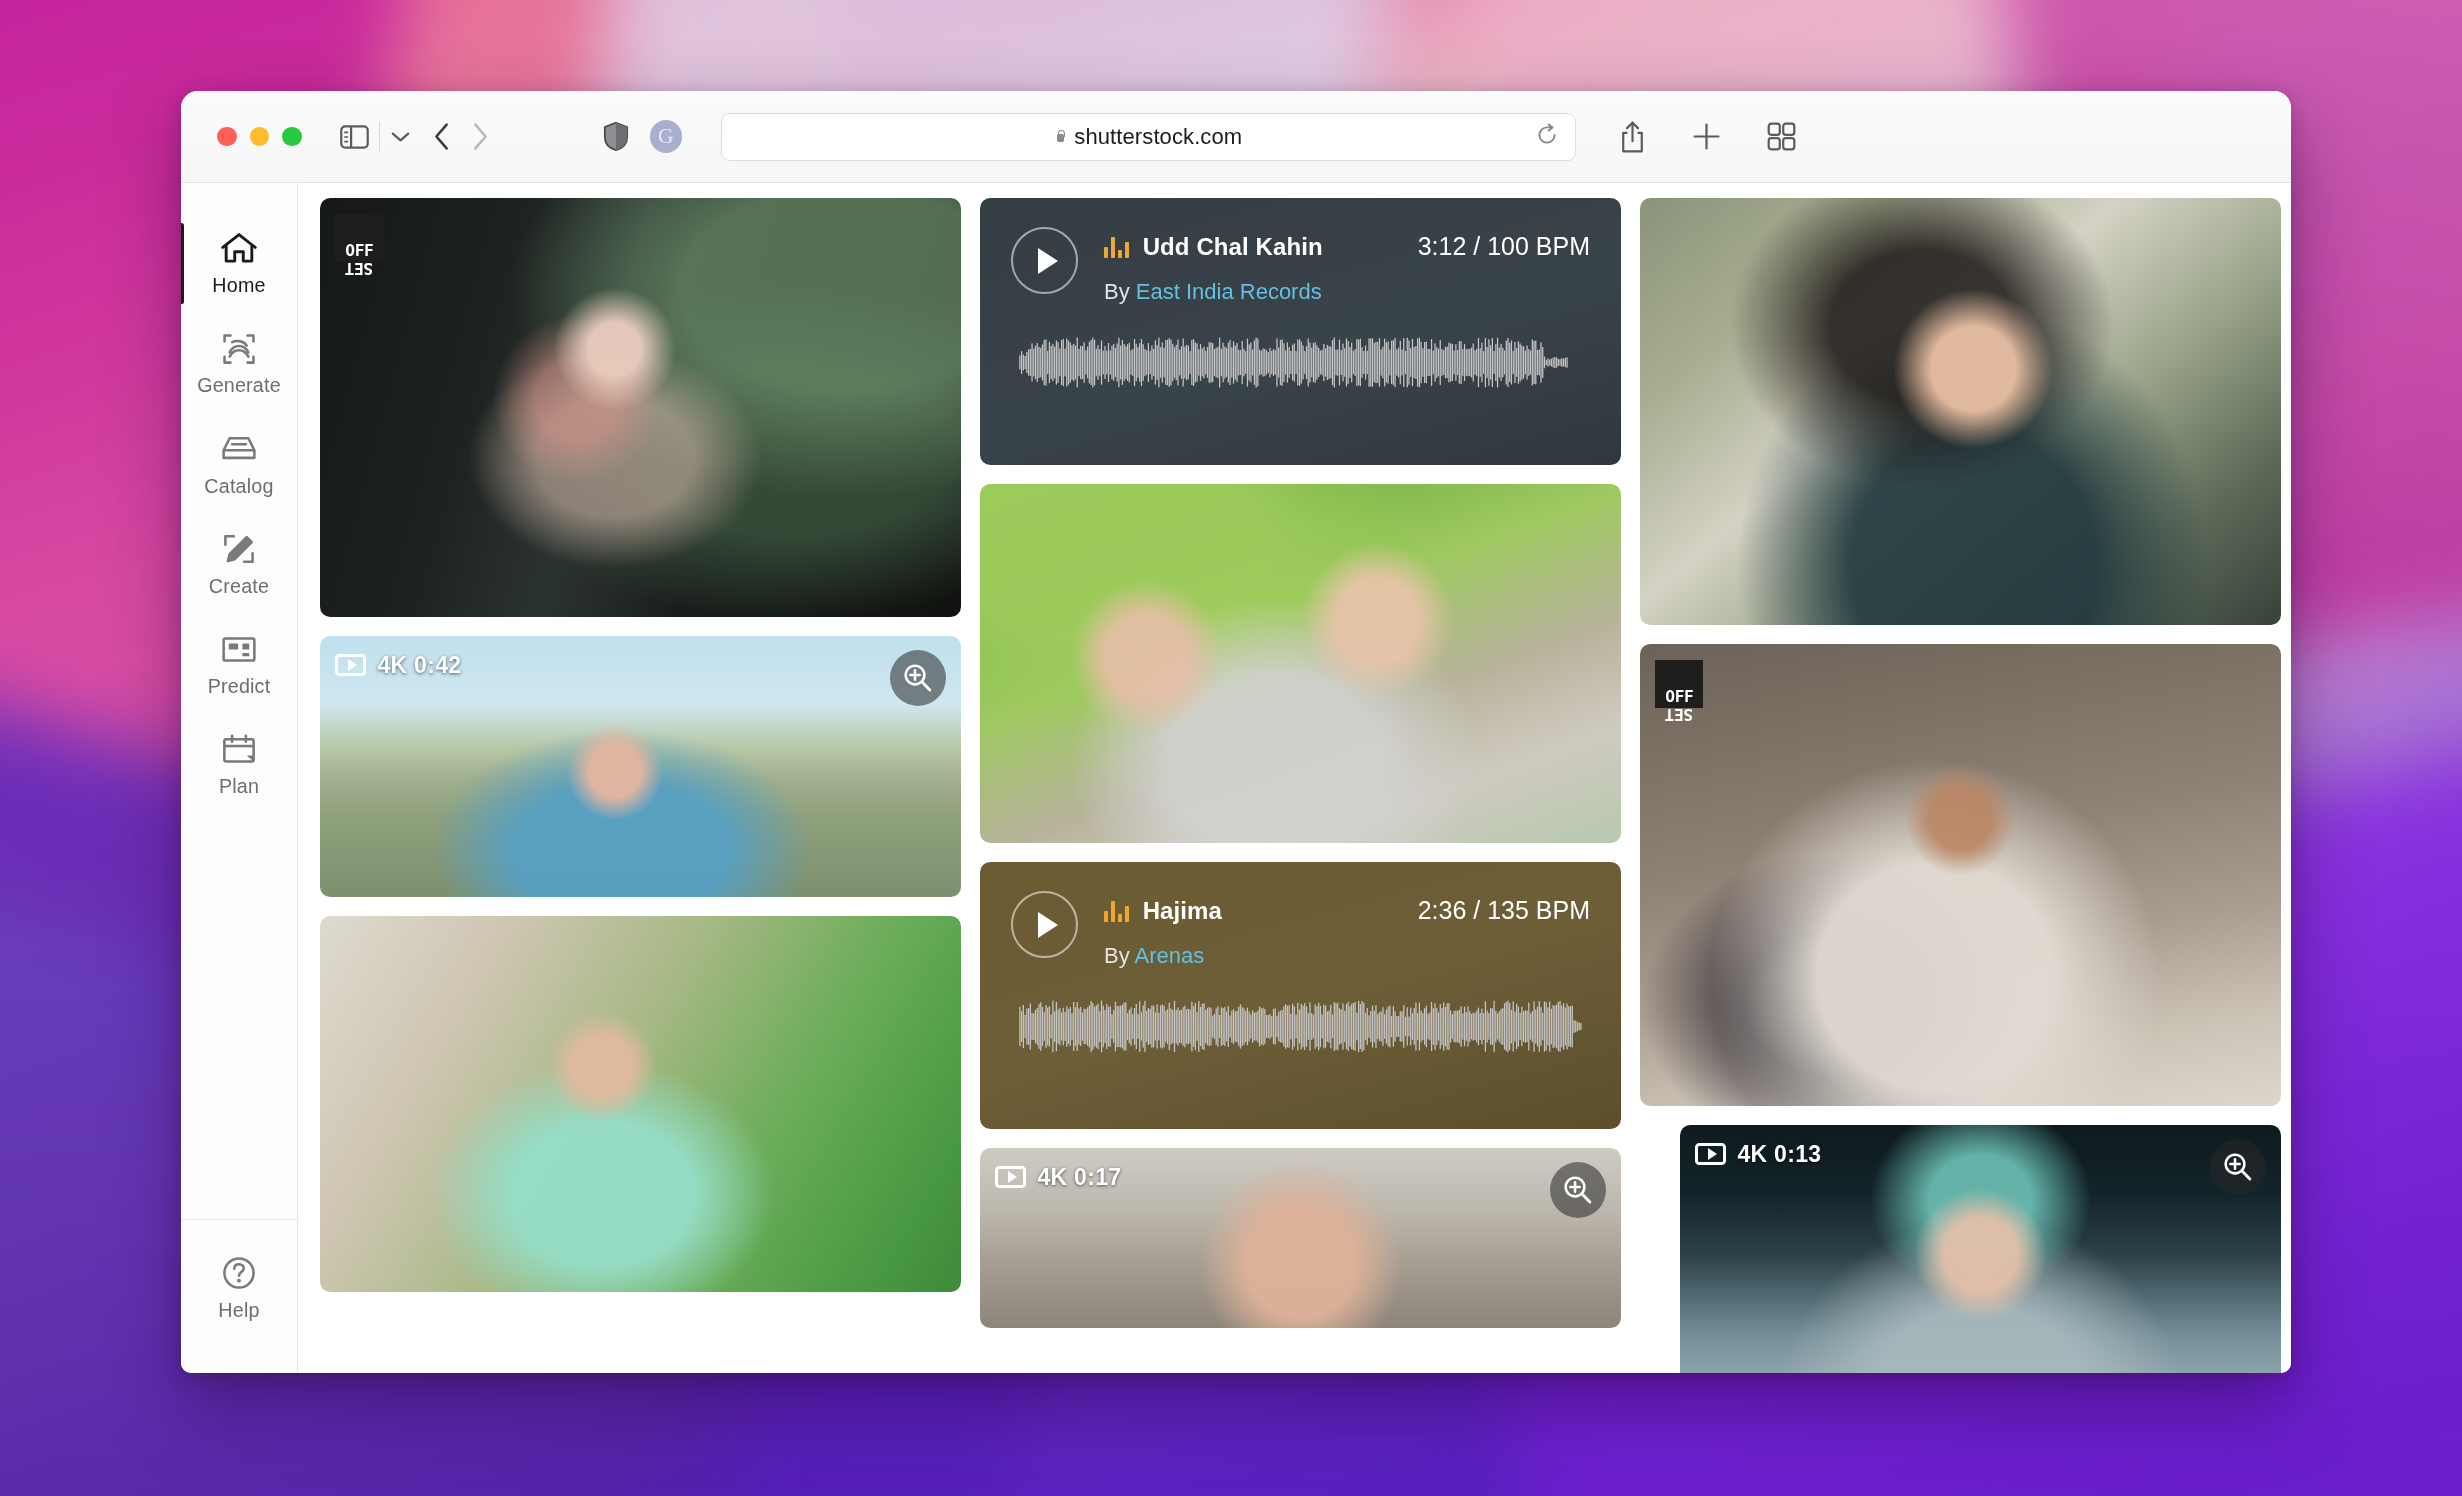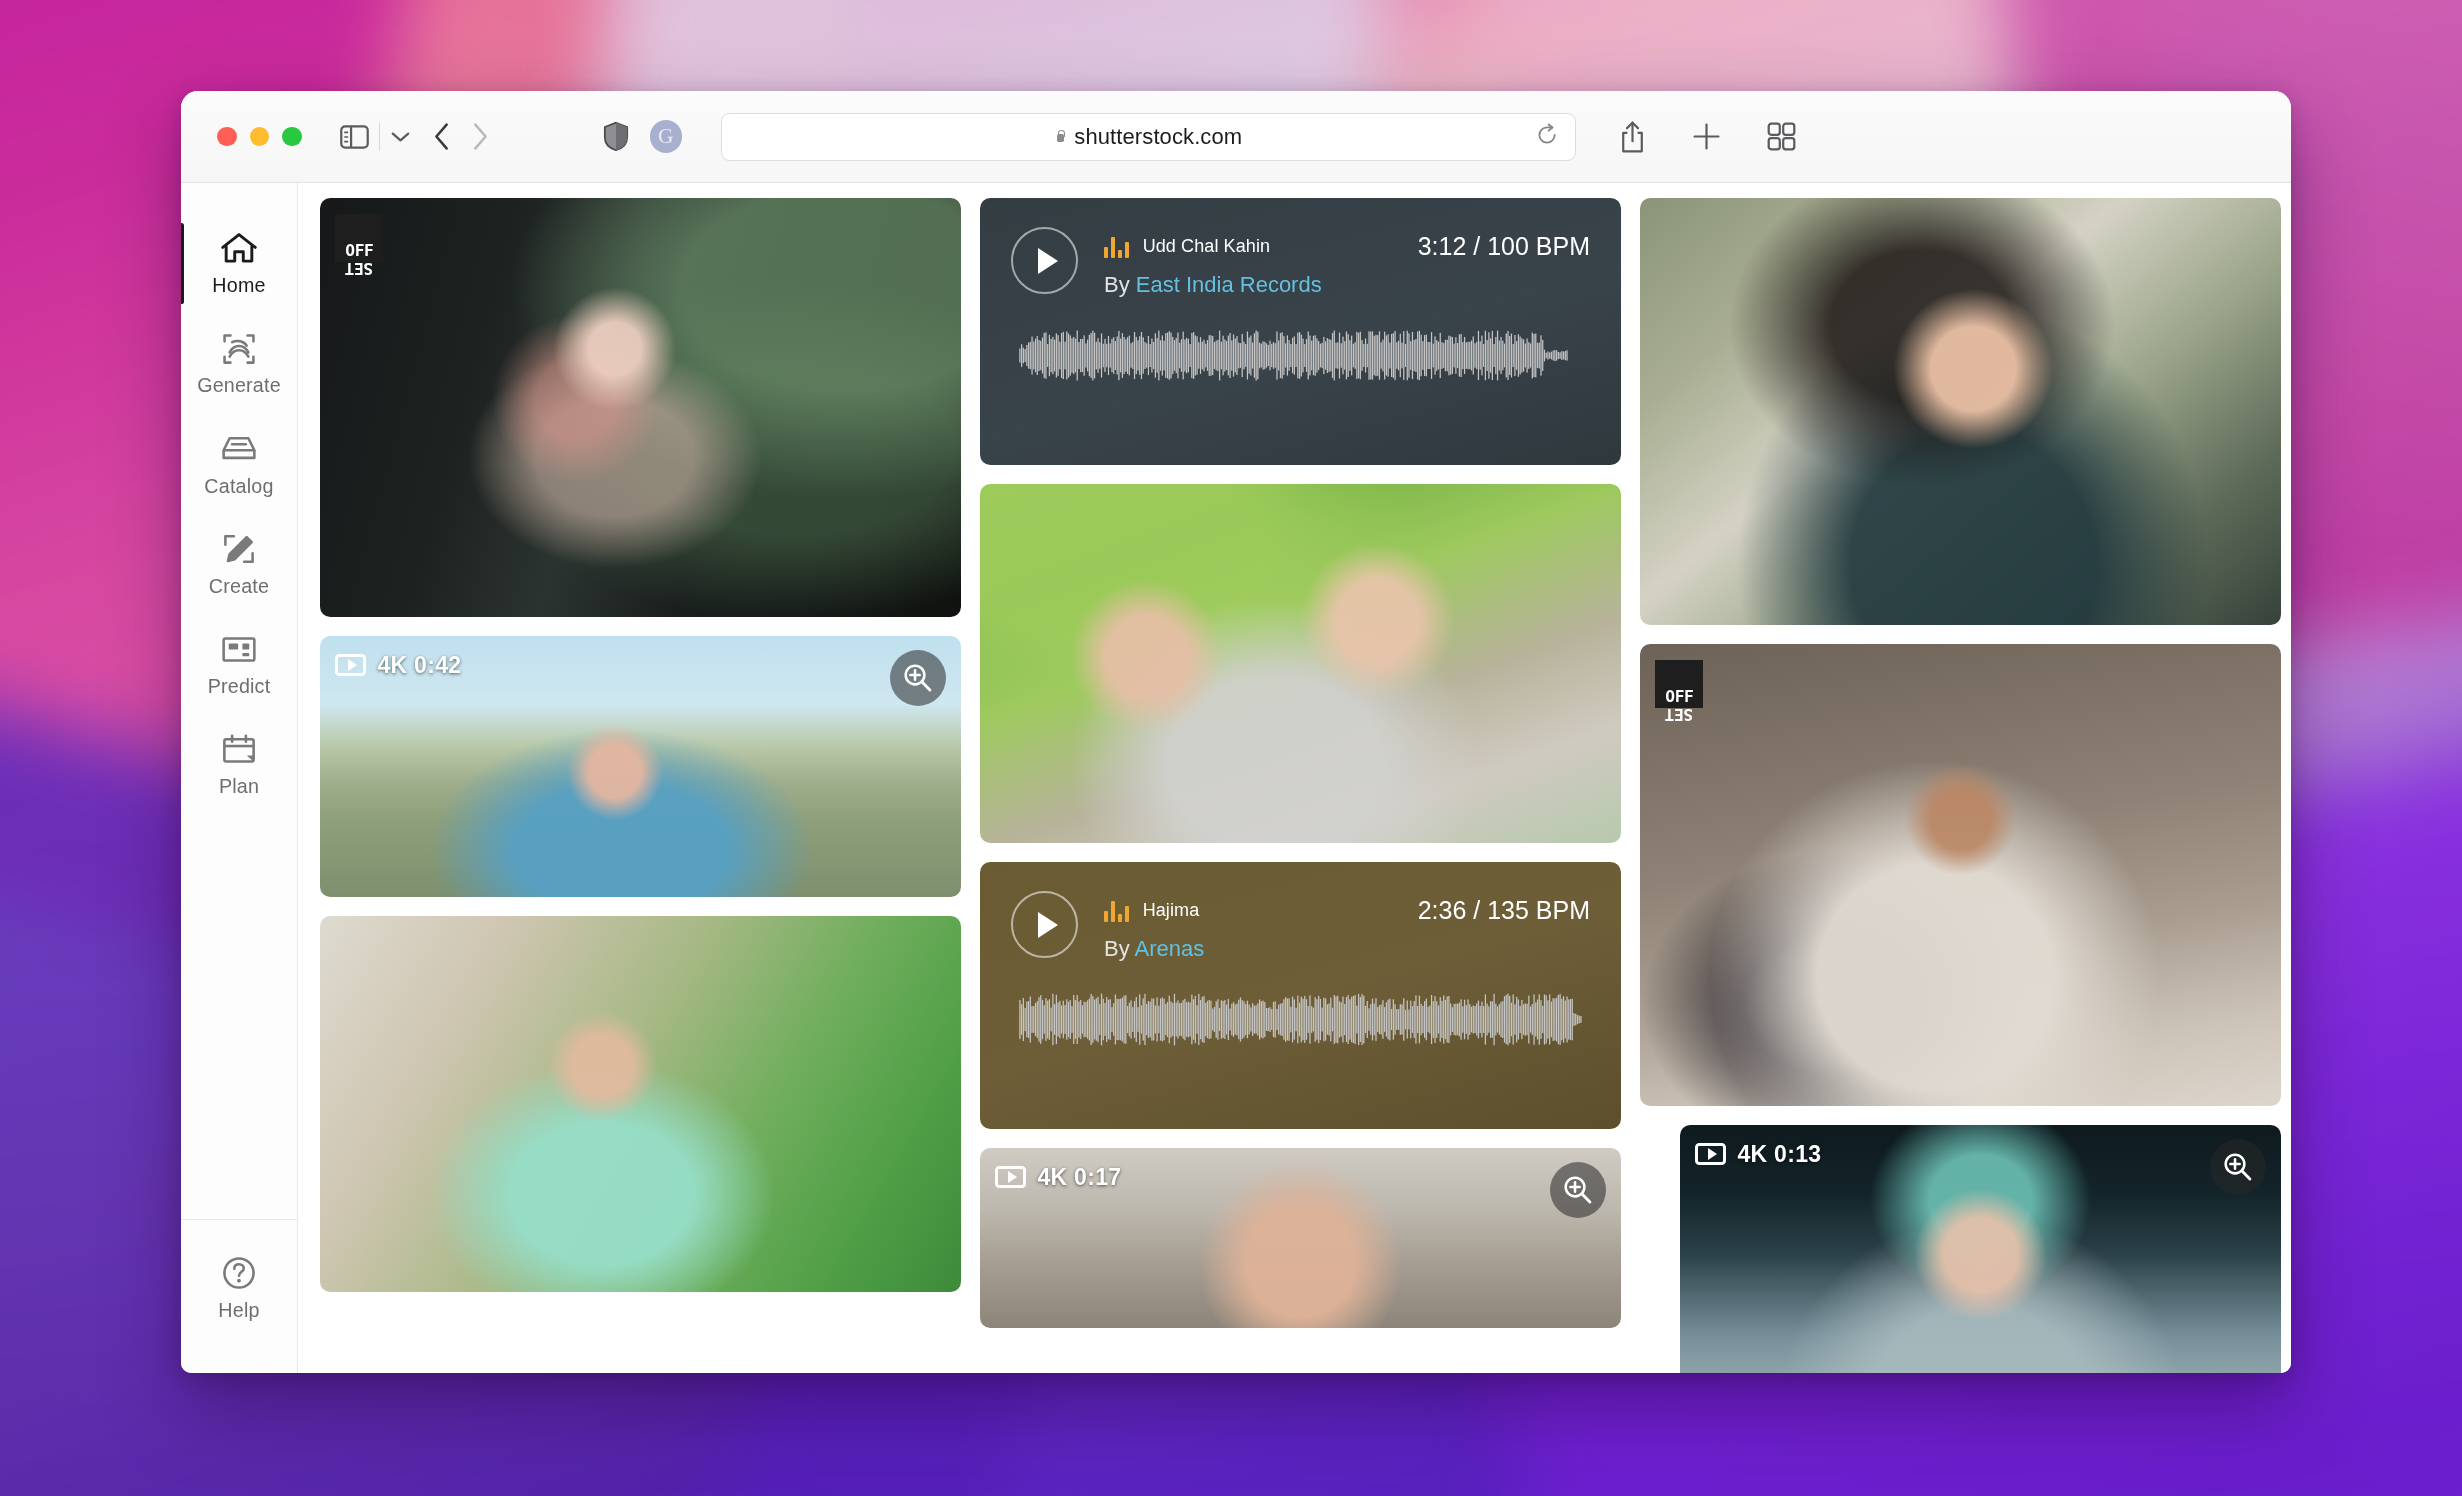--- a/index.html
+++ b/index.html
@@ -325,26 +325,26 @@
   }
   .audio-meta { flex:1 1 auto; padding-top:5.1px; }
   .audio-title-row { display:flex; align-items:center; gap:0; }
   .eq-icon { display:flex; align-items:flex-end; gap:2.6px; height:22px; margin-right:13.7px; }
   .eq-icon i { display:block; width:4.3px; background:#f0a732; border-radius:0.9px; }
   .eq-icon i:nth-child(1){ height:11px; }
   .eq-icon i:nth-child(2){ height:20.5px; }
   .eq-icon i:nth-child(3){ height:7.7px; }
   .eq-icon i:nth-child(4){ height:16.2px; }
 
-  .audio-title { color:#fff; font-size:18px; font-weight:400; letter-spacing:0.1px; }
+  .audio-title { color:#fff; font-size:24px; font-weight:700; letter-spacing:0.1px; }
   .audio-dur {
     color:#fff; font-size:25px; font-weight:400;
     margin-left:auto; padding-left:34px; white-space:nowrap;
   }
-  .audio-by { color:#e3e3e3; font-size:22px; margin-top:11px; }
+  .audio-by { color:#e3e3e3; font-size:22px; margin-top:18px; }
   .audio-by a { color:#64bfe0; text-decoration:none; }
   .audio-brown .audio-by a { color:#5fc2e6; }
 
   .waveform { margin-top: 26px; height: 63px; width:100%; }
   .waveform svg { width:100%; height:100%; display:block; }
 
   
 </style>
 </head>
 <body>

